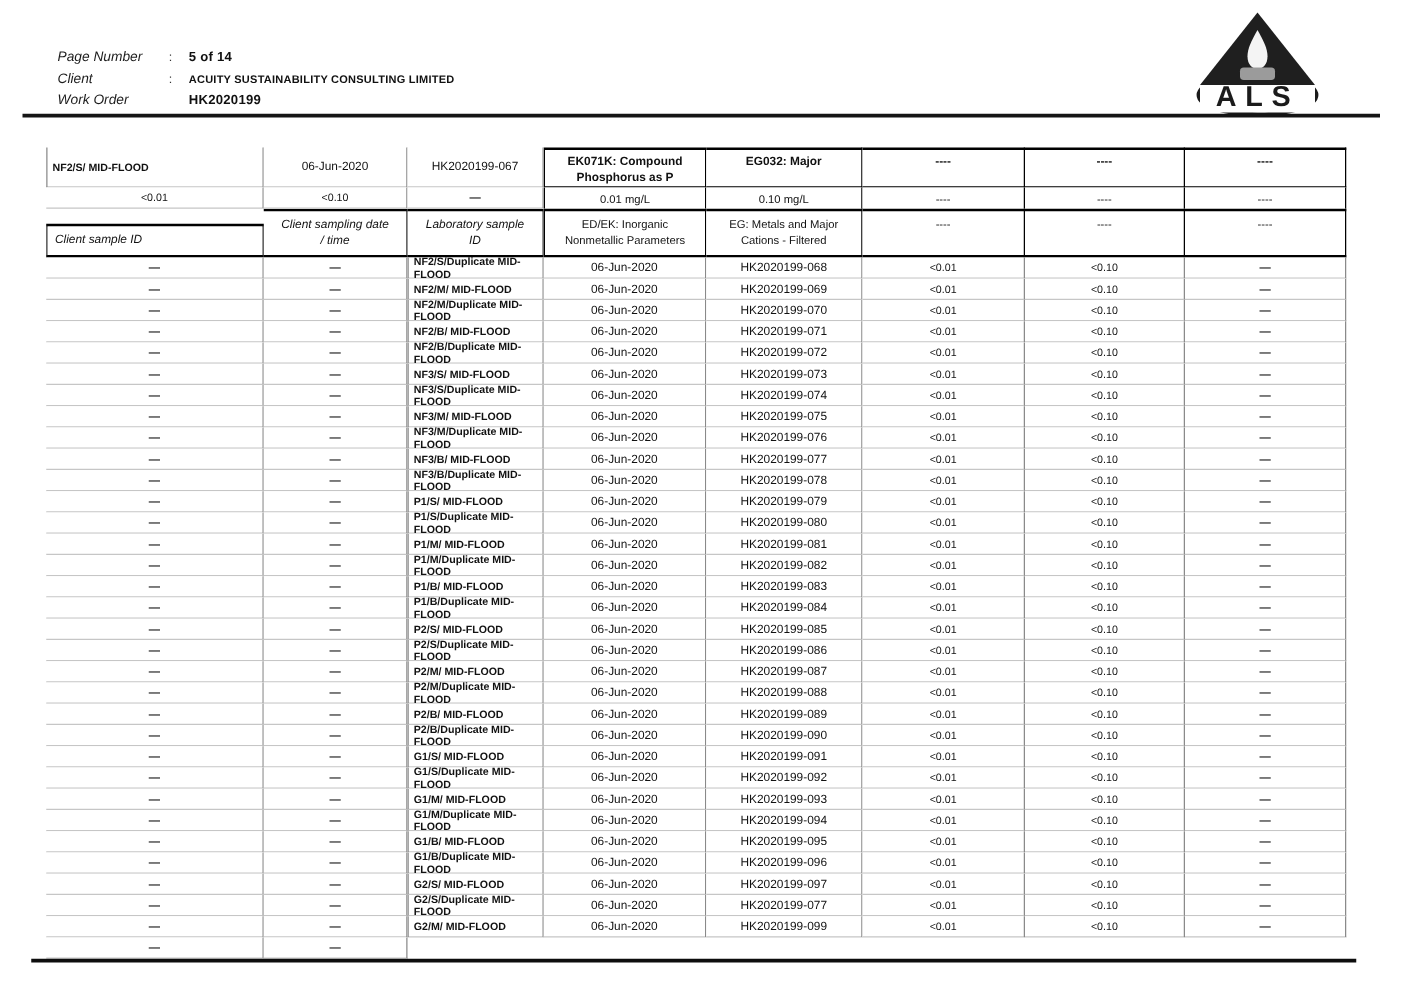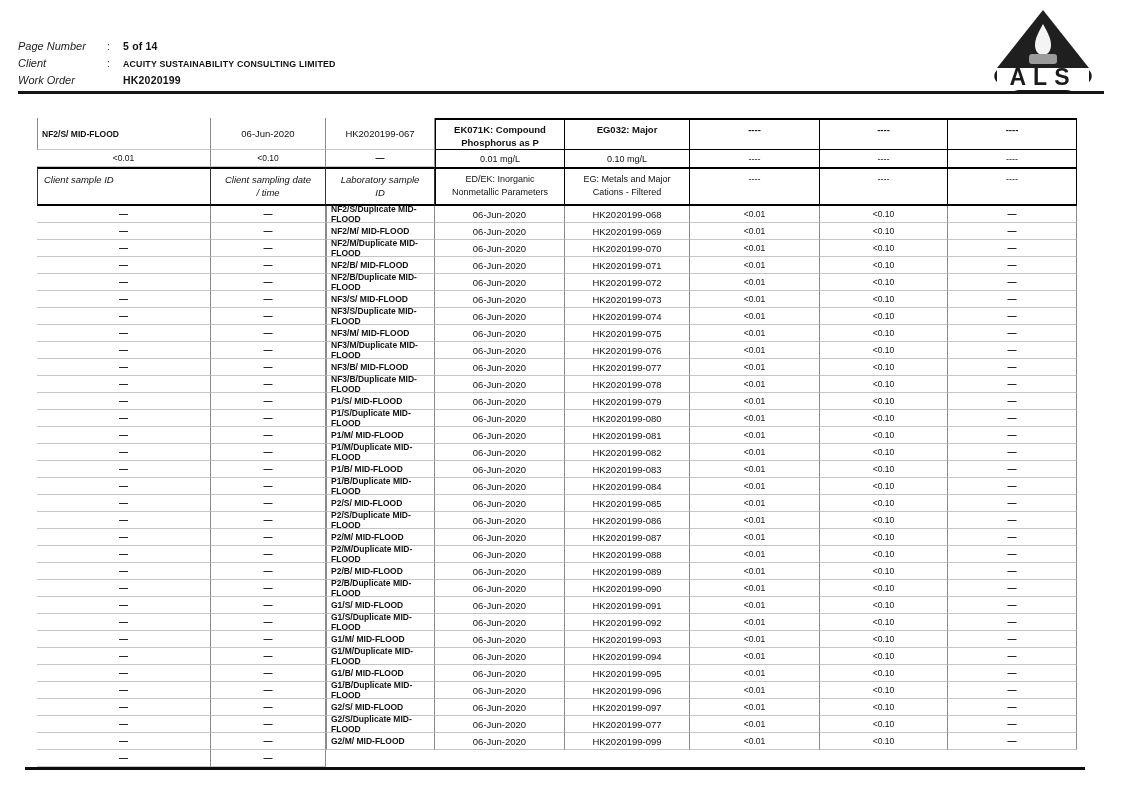--- a/index.html
+++ b/index.html
@@ -2,30 +2,30 @@
 <html><head>
 <meta charset="utf-8">
 <style>
   * { margin:0; padding:0; box-sizing:border-box; }
   html,body { background:#ffffff; }
   body { font-family:"Liberation Sans", sans-serif; color:#111; }
   .sheet { position:relative; width:1122px; height:794px; background:#fff; overflow:hidden; }
 
   
   .meta { position:absolute; left:18px; top:40px; }
-  .meta-row { display:flex; align-items:baseline; height:17px; }
+  .meta-row { display:flex; align-items:baseline; height:17px;margin-left:28px; }
   .meta-label { width:89px; font-style:italic; font-size:11px; color:#1c1c1c; }
   .meta-sep { width:16px; font-size:10px; color:#333; }
   .meta-value { font-weight:bold; font-size:10.5px; letter-spacing:0.2px; }
   .meta-value.small { font-size:8.8px; }
 
   .top-rule { position:absolute; left:18px; top:91px; width:1086px; height:3px; background:#151515; }
 
   
-  .logo { position:absolute; left:985px; top:6px; width:116px; height:86px; }
+  .logo { position:absolute; left:948px; top:6px; width:116px; height:86px; }
 
   
   .submatrix { position:absolute; left:41px; top:121px; font-size:9.5px; }
   .submatrix b { font-weight:bold; }
   .lbl-right { position:absolute; left:37px; width:393px; text-align:right; font-style:italic; font-size:9.5px; color:#1c1c1c; }
   .compound-lbl { top:135px; }
   .lor-lbl { top:153px; }
 
   
   .grid { position:absolute; left:37px; top:118px; width:1040px;
@@ -38,21 +38,21 @@
           text-align:center; background:#fff; }
   .hd-name { grid-row:1; font-weight:bold; font-size:9.5px; line-height:13px; padding-top:3px;
           border-top:2px solid #000; border-bottom:1px solid #000; border-right:1px solid #000; }
   .hd-lor { grid-row:2; font-size:9px; align-items:center; border-right:1px solid #000; }
   .hd-method { grid-row:3; font-size:9px; line-height:13px; padding-top:4px;
           border-right:1px solid #000; }
   .cstart { border-left:1px solid #000; }
 
   .hd-id { grid-row:3; font-style:italic; font-size:9.5px; line-height:13px; padding-top:4px;
           white-space:pre-line; border-right:1px solid #333; }
-  .hd-id.first { border-left:1px solid #333; padding-left:6px; }
+  .hd-id.first { border-left:1px solid #333; padding-left:6px;margin-top:12px; }
   .hd-id.center { text-align:center; }
   .row3 { border-top:2px solid #000; border-bottom:2px solid #000; }
 
   
   .tr { display:contents; }
   .td { display:flex; align-items:center; justify-content:center; font-size:9.5px;
         border-right:1px solid #8a8a8a; border-bottom:1px solid #c6c6c6; background:#fff; }
   .td.c-id { justify-content:flex-start; padding-left:4px; font-weight:bold; font-size:8.5px; }
   .td.c-id { border-left:1px solid #8a8a8a; }
   .td.c-val { font-size:8.5px; }

